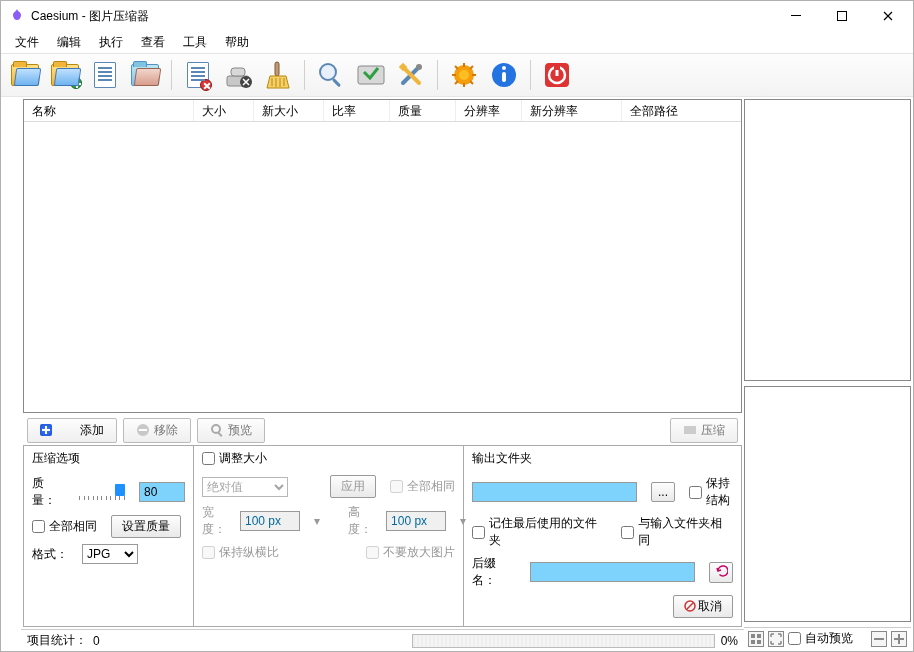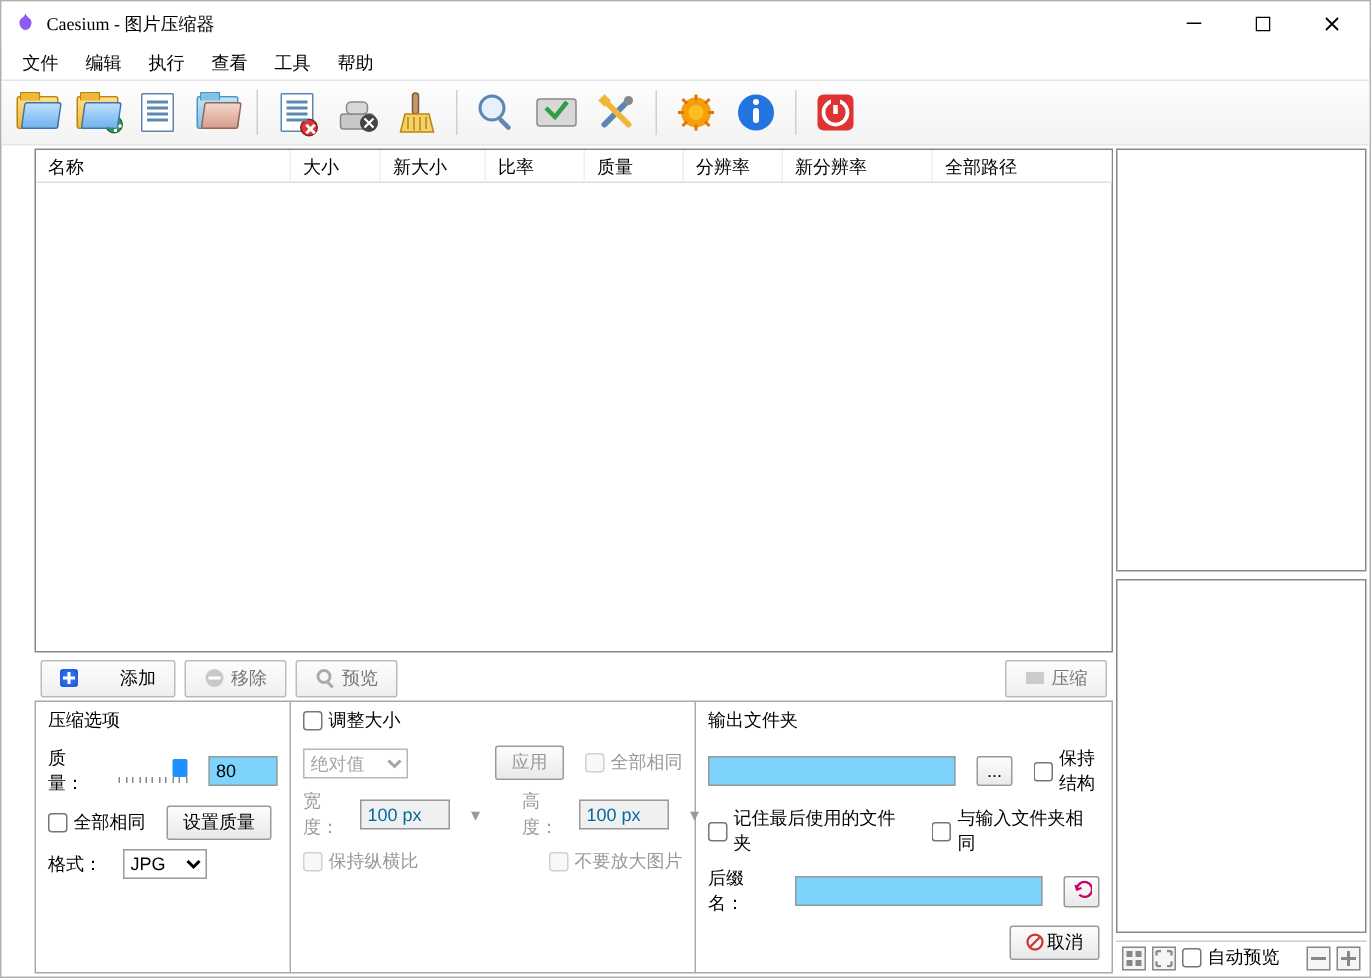--- a/index.html
+++ b/index.html
@@ -1,19 +1,19 @@
 <!DOCTYPE html>
 <html><head>
 <meta charset="utf-8">
 <style>
 *{box-sizing:border-box;margin:0;padding:0;font-family:"Microsoft YaHei","Segoe UI",sans-serif;font-size:12px;}
 body{background:#fff;width:914px;height:652px;overflow:hidden;display:flex;flex-direction:column;border:1px solid #b0b0b0;}
 .titlebar{height:30px;display:flex;align-items:center;padding:0 2px 0 8px;background:#fff;}
 .titlebar .app-icon{width:16px;height:16px;margin-right:6px;}
-.title-text{flex:1;font-family:Liberation Serif, serif;}
+.title-text{flex:1;}
 .win-ctrl{width:46px;height:30px;display:flex;align-items:center;justify-content:center;cursor:pointer;}
 .menubar{height:22px;display:flex;align-items:center;padding:0 6px;gap:2px;}
 .menu-item{padding:2px 8px;cursor:pointer;}
 .toolbar{height:44px;display:flex;align-items:center;padding:2px 6px;gap:4px;border-top:1px solid #e5e5e5;border-bottom:1px solid #e5e5e5;background:linear-gradient(#fdfdfd,#f3f3f3);}
 .tbtn{width:36px;height:36px;display:flex;align-items:center;justify-content:center;border-radius:3px;cursor:pointer;}
 .tsep{width:1px;height:30px;background:#d0d0d0;margin:0 4px;}
 .middle{flex:1;display:flex;min-height:0;}
 .left-pane{flex:1;display:flex;flex-direction:column;min-width:0;margin-left:20px;}
 .table-wrap{flex:1;border:1px solid #888;margin:2px;background:#fff;display:flex;flex-direction:column;min-height:0;}
 .thead{display:flex;height:22px;border-bottom:1px solid #ddd;background:#fff;}
@@ -263,21 +263,21 @@
           <select style="width:56px"><option>JPG</option></select>
         </div>
       </div>
 
       <div class="panel" style="width:270px">
         <label class="ck panel-h">
             <input type="checkbox" style="">
             <span>调整大小</span>
           </label>
         <div class="row">
-          <select disabled="" style="width:70px"><option>绝对值</option></select>
+          <select disabled="" style="width:86px"><option>绝对值</option></select>
           <div style="flex:1"></div>
           <button class="btn disabled">应用</button>
           <label class="ck" style="color:#999">
               <input type="checkbox" disabled="" style="">
               <span>全部相同</span>
             </label>
         </div>
         <div class="row">
           <span style="color:#999">宽度：</span>
           <input type="text" disabled="" style="width: 60px;" value="100 px">
@@ -331,20 +331,27 @@
         <div class="row">
           <div style="flex:1"></div>
           <button class="btn"><svg width="12" height="12" viewBox="0 0 12 12" style="vertical-align:-2px;margin-right:2px">
                 <circle cx="6" cy="6" r="5" fill="none" stroke="#c33" stroke-width="1.5"></circle>
                 <path d="M3 9L9 3" stroke="#c33" stroke-width="1.5"></path>
               </svg><span>取消</span></button>
         </div>
       </div>
     </div>
 
+    <div class="statusbar">
+      <span>项目统计：</span>
+      <span>0</span>
+      <div style="flex:1"></div>
+      <div class="prog" style="max-width:330px"></div>
+      <span>0%</span>
+    </div>
   </div>
 
   <div class="right-pane">
     <div class="preview-box" style="flex:1.2"></div>
     <div class="preview-box"></div>
     <div class="bottom-bar">
       <div class="sq">
           <svg width="12" height="12" viewBox="0 0 12 12">
             <rect x="1" y="1" width="4" height="4" fill="#888"></rect>
             <rect x="7" y="1" width="4" height="4" fill="#888"></rect>

